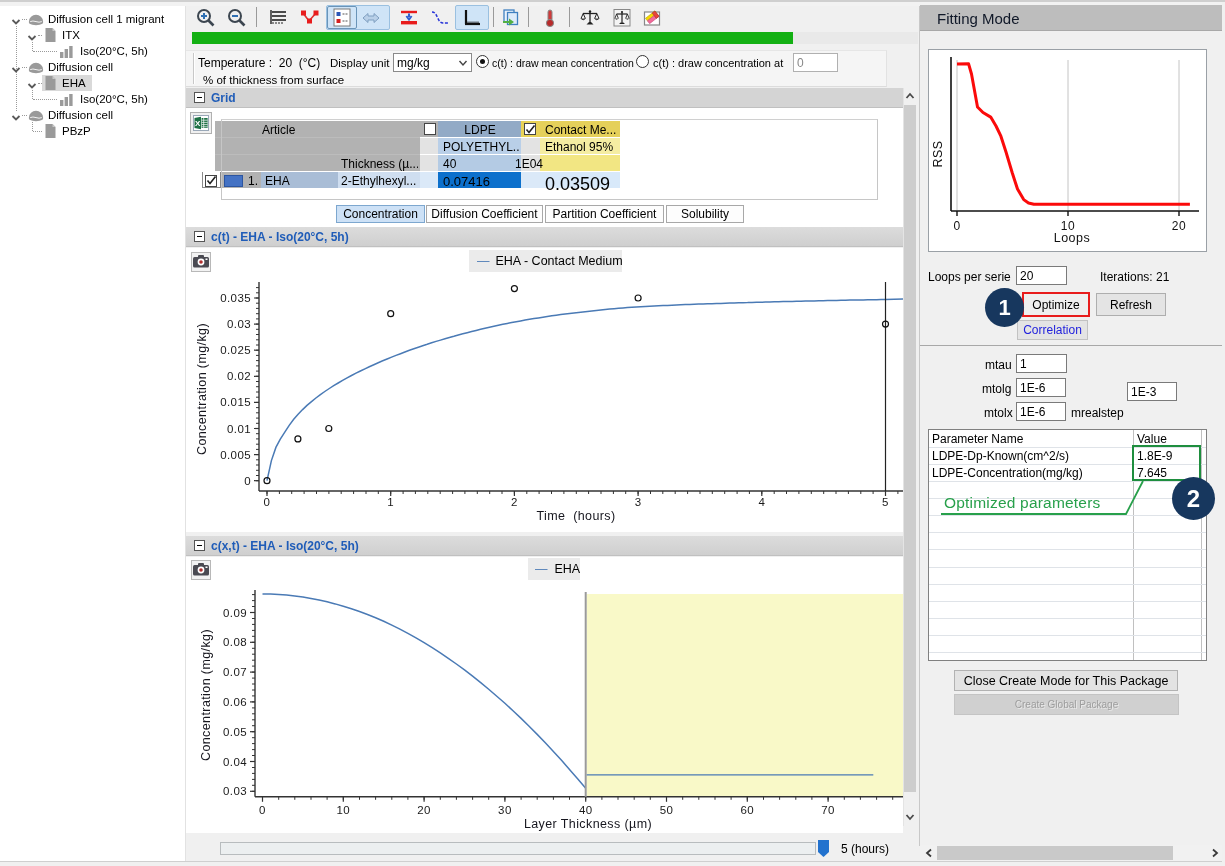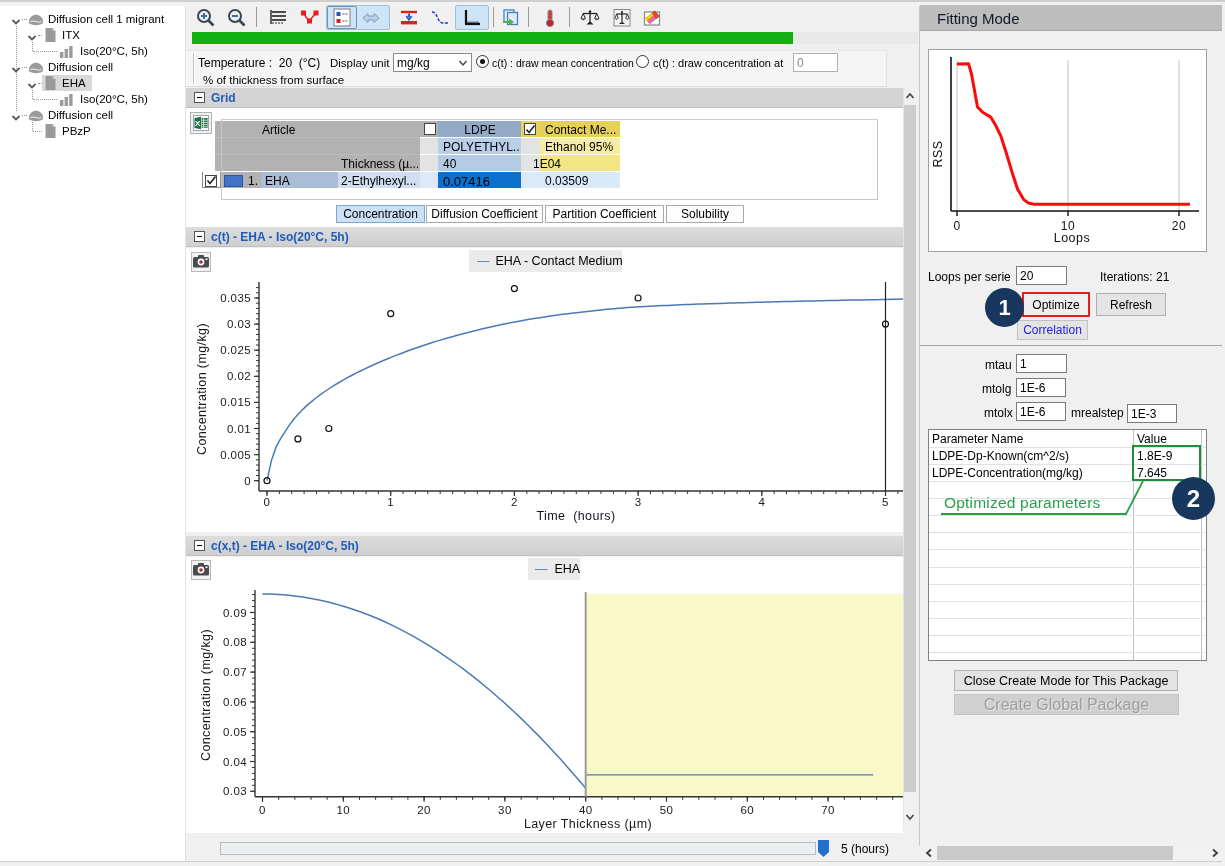--- a/index.html
+++ b/index.html
@@ -257,22 +257,22 @@
 <div class="abs" style="left:524px;top:123.0px;width:12px;height:12px;background:#fff;border:1.4px solid #444"></div>
 <svg class="abs" style="left:525px;top:123.5px" width="11" height="11">
     <path d="M1.5 5.5 L4 8.5 L9.5 1.5" fill="none" stroke="#222" stroke-width="1.6"></path>
   </svg>
 <div class="abs" style="left:540px;top:120.5px;width:80px;height:16.2px;background:#e5d05a;"></div>
 <div class="abs" style="left:540px;top:137.7px;width:80px;height:16.2px;background:#f5eda2;"></div>
 <div class="abs" style="left:540px;top:154.9px;width:80px;height:16.2px;background:#f2e683;"></div>
 <div class="abs" style="left:540px;top:172.1px;width:80px;height:16.2px;background:#d8e9fa;"></div>
 <div class="abs" style="left:542px;top:122.5px;width:78px;text-align:left;color:#000;font-size:12px;padding:0 3px;white-space:nowrap;overflow:hidden">Contact Me...</div>
 <div class="abs" style="left:542px;top:139.7px;width:78px;text-align:left;color:#000;font-size:12px;padding:0 3px;white-space:nowrap;overflow:hidden">Ethanol 95%</div>
-<div class="abs" style="left:530px;top:156.9px;width:78px;text-align:left;color:#000;font-size:12px;padding:0 3px;white-space:nowrap;overflow:hidden">1E04</div>
-<div class="abs" style="left:542px;top:174.1px;width:78px;text-align:left;color:#000;font-size:12px;padding:0 3px;white-space:nowrap;overflow:hidden">0.03509</div>
+<div class="abs" style="left:512px;top:156.9px;width:78px;text-align:left;color:#000;font-size:12px;padding:0 3px;white-space:nowrap;overflow:hidden">1E04</div>
+<div class="abs" style="left:542px;top:174.1px;width:78px;text-align:left;color:#000;font-size:18px;padding:0 3px;white-space:nowrap;overflow:hidden">0.03509</div>
 <div class="abs" style="left:221px;top:119px;width:657px;height:81px;border:1px solid #c6c6c6;border-top:1px solid #d0d0d0;background:transparent;pointer-events:none"></div>
 <div class="abs" style="left:190px;top:112px;width:22px;height:22px;background:#f0f0f0;border:1px solid #b0b0b0"></div>
 <div class="abs" style="left:193px;top:115px;width:16px;height:16px"><svg width="16" height="16">
       <rect x="0.5" y="0.5" width="15" height="15" fill="#fff" stroke="#9aa8b8"></rect>
       <path d="M1.5 3 L8 1.8 L8 14.2 L1.5 13 Z" fill="#1e7145"></path>
       <text x="4.6" y="11" font-size="8" font-weight="bold" fill="#fff" text-anchor="middle" font-family="Liberation Sans">X</text>
       <rect x="8.6" y="3" width="6" height="10" fill="#1e7145"></rect>
       <g stroke="#fff" stroke-width="0.7">
         <line x1="8.6" y1="5.2" x2="14.6" y2="5.2"></line>
         <line x1="8.6" y1="7.4" x2="14.6" y2="7.4"></line>
@@ -602,21 +602,21 @@
 <div class="btn" style="left:1017px;top:320px;width:71px;height:20px;border-color:#c2c2c2;color:#2222dd">Correlation</div>
 <div class="badge" style="left:985px;top:288px;width:39px;height:39px;font-size:22px">1</div>
 <div class="abs" style="left:920px;top:345px;width:302px;height:1px;background:#a8a8a8"></div>
 <div class="tl" style="left:985px;top:358px">mtau</div>
 <div class="inp" style="left:1016px;top:354px;width:51px;height:19px">1</div>
 <div class="tl" style="left:982px;top:382px">mtolg</div>
 <div class="inp" style="left:1016px;top:378px;width:50px;height:19px">1E-6</div>
 <div class="tl" style="left:984px;top:406px">mtolx</div>
 <div class="inp" style="left:1016px;top:402px;width:50px;height:19px">1E-6</div>
 <div class="tl" style="left:1071px;top:406px">mrealstep</div>
-<div class="inp" style="left:1127px;top:404px;width:50px;height:19px">1E-3</div>
+<div class="inp" style="left:1127px;top:382px;width:50px;height:19px">1E-3</div>
 <div class="abs" style="left:928px;top:429px;width:279px;height:232px;background:#fff;border:1px solid #808080"></div>
 <div class="abs" style="left:1133px;top:430px;width:1px;height:230px;background:#c0c0c0"></div>
 <div class="abs" style="left:1201px;top:430px;width:1px;height:230px;background:#c0c0c0"></div>
 <div class="abs" style="left:929px;top:446.5px;width:277px;height:1px;background:#dfe3e8"></div>
 <div class="abs" style="left:929px;top:463.6px;width:277px;height:1px;background:#dfe3e8"></div>
 <div class="abs" style="left:929px;top:480.8px;width:277px;height:1px;background:#dfe3e8"></div>
 <div class="abs" style="left:929px;top:497.9px;width:277px;height:1px;background:#dfe3e8"></div>
 <div class="abs" style="left:929px;top:515.1px;width:277px;height:1px;background:#dfe3e8"></div>
 <div class="abs" style="left:929px;top:532.2px;width:277px;height:1px;background:#dfe3e8"></div>
 <div class="abs" style="left:929px;top:549.4px;width:277px;height:1px;background:#dfe3e8"></div>
@@ -632,20 +632,20 @@
 <div class="tl" style="left:1137px;top:449px;font-size:12px">1.8E-9</div>
 <div class="tl" style="left:932px;top:466px;font-size:12px">LDPE-Concentration(mg/kg)</div>
 <div class="tl" style="left:1137px;top:466px;font-size:12px">7.645</div>
 <div class="abs" style="left:1132px;top:445px;width:69px;height:36px;border:2.5px solid #1e8e3e"></div>
 <svg class="abs" style="left:928px;top:478px" width="230" height="42">
     <polyline points="13,36 198,36 215,3" fill="none" stroke="#28a04b" stroke-width="1.8"></polyline>
   </svg>
 <div class="tl" style="left:944px;top:494px;font-size:15.5px;color:#28a04b;letter-spacing:0.2px">Optimized parameters</div>
 <div class="badge" style="left:1172px;top:477px;width:43px;height:43px;font-size:24px">2</div>
 <div class="btn" style="left:954px;top:670px;width:224px;height:21px;background:#e3e3e3;border-color:#b2b2b2;font-size:12.5px">Close Create Mode for This Package</div>
-<div class="btn" style="left:954px;top:694px;width:225px;height:21px;background:#d0d0d0;border-color:#c4c4c4;color:#9d9d9d;font-size:16px;text-shadow:1px 1px 0 #e8e8e8">Create Global Package</div>
+<div class="btn" style="left:954px;top:694px;width:225px;height:21px;background:#d0d0d0;border-color:#c4c4c4;color:#9d9d9d;font-size:10px;text-shadow:1px 1px 0 #e8e8e8">Create Global Package</div>
 <div class="abs" style="left:920px;top:845px;width:302px;height:16px;background:#f1f1f1"></div>
 <svg class="abs" style="left:922px;top:845px" width="14" height="16">
     <path d="M9 4.5 L5 8 L9 11.5" fill="none" stroke="#3a3a3a" stroke-width="1.8"></path>
   </svg>
 <div class="abs" style="left:937px;top:846px;width:236px;height:14px;background:#c9c9c9"></div>
 <svg class="abs" style="left:1208px;top:845px" width="14" height="16">
     <path d="M5 4.5 L9 8 L5 11.5" fill="none" stroke="#3a3a3a" stroke-width="1.8"></path>
   </svg>
 </body></html>

